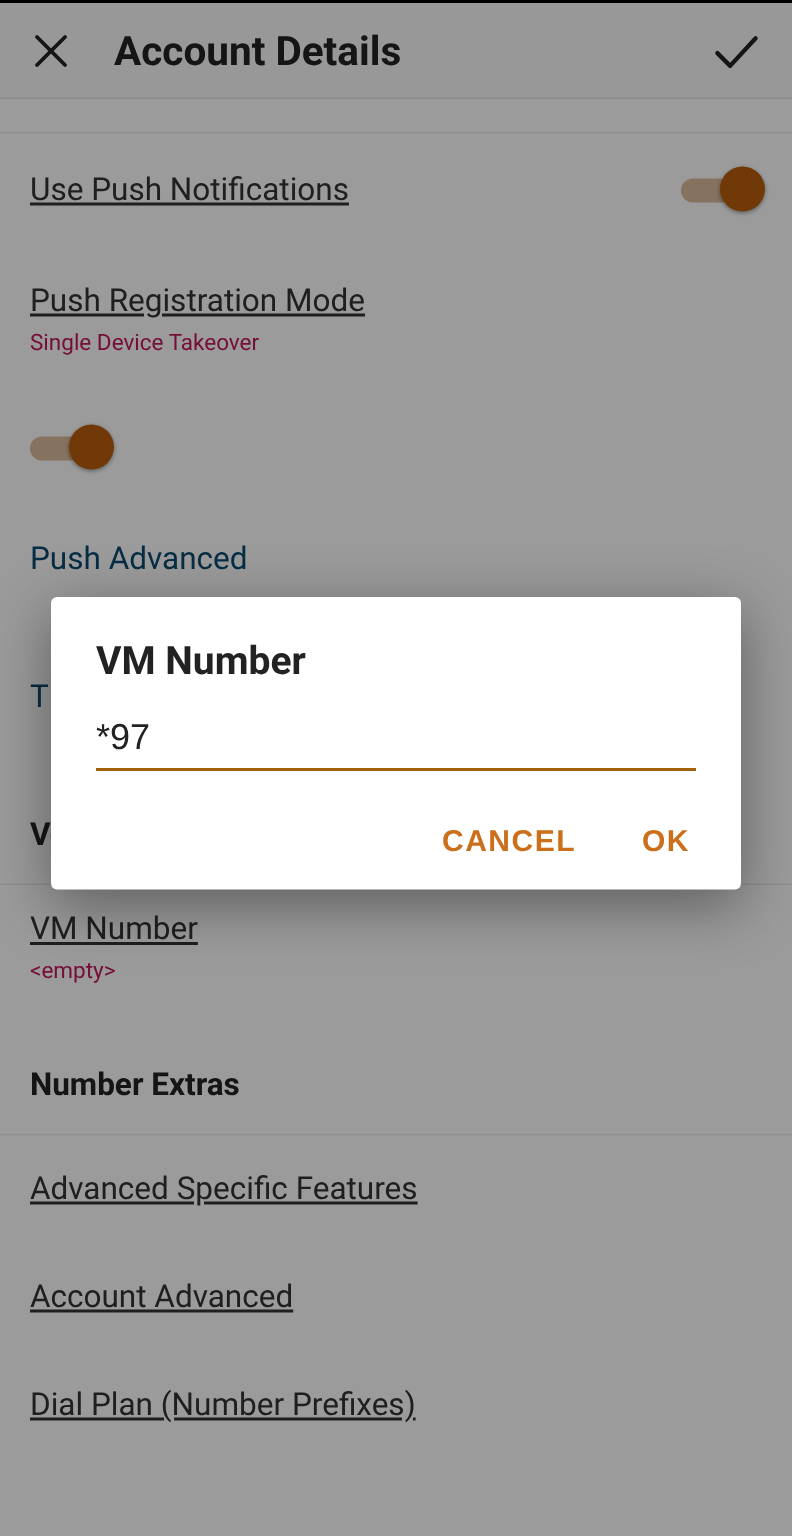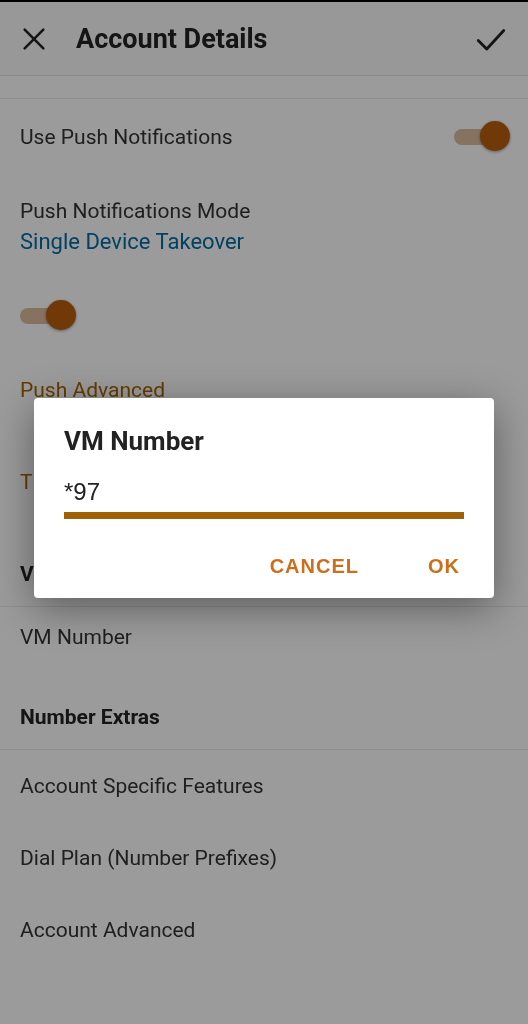--- a/index.html
+++ b/index.html
@@ -2,21 +2,21 @@
 <html><head>
 <meta charset="utf-8">
 <style>
   * { box-sizing: border-box; margin: 0; padding: 0; }
   html, body { width: 528px; height: 1024px; overflow: hidden; font-family: -apple-system, Roboto, Arial, sans-serif; }
   body { position: relative; background: #fafafa; }
 
   .status-bar { height: 2px; background: #000; }
 
   .header {
-    height: 74px;
+    height: 64px;
     display: flex;
     align-items: center;
     padding: 0 20px;
     background: #f6f6f6;
     border-bottom: 1px solid #ddd;
   }
   .header .close-icon svg { width: 28px; height: 28px; display:block; }
   .header .title {
     flex: 1;
     font-size: 27px;
@@ -29,22 +29,22 @@
   .content { background: #fafafa; }
 
   .row {
     padding: 24px 20px;
     display: flex;
     align-items: center;
     justify-content: space-between;
   }
   .row.border-top { border-top: 1px solid #e6e6e6; }
   .row .label-block { display: flex; flex-direction: column; gap: 6px; }
-  .row .primary { font-size: 21px; color: #333; }
-  .row .secondary { font-size: 22px; color: #0369a1; }
+  .row .primary { font-size: 21px; color: #333; text-decoration: underline; }
+  .row .secondary { font-size: 15px; color: #be185d; }
 
   .toggle {
     width: 54px; height: 28px; position: relative;
   }
   .toggle .track {
     position: absolute; top: 6px; left: 0; right: 0; height: 16px;
     border-radius: 8px; background: #d7b899;
   }
   .toggle .thumb {
     position: absolute; top: -2px; right: -2px; width: 30px; height: 30px;
@@ -52,21 +52,21 @@
     box-shadow: 0 1px 3px rgba(0,0,0,0.4);
   }
   .section-header {
     padding: 20px 20px 10px 20px;
     font-size: 21px; font-weight: 700; color: #222;
   }
   .section-header.border-bottom { border-bottom: 1px solid #e6e6e6; padding-bottom: 20px; }
 
   .truncated-row {
     padding: 24px 20px 4px 20px;
-    font-size: 21px; color: #a16207;
+    font-size: 21px; color: #0c4a6e;
   }
 
   
   .scrim {
     position: absolute; inset: 0;
     background: rgba(0,0,0,0.38);
   }
 
   
   .dialog {
@@ -76,40 +76,39 @@
     background: #fff;
     border-radius: 4px;
     box-shadow: 0 10px 40px rgba(0,0,0,0.4);
     padding: 28px 30px 20px 30px;
   }
   .dialog-title {
     font-size: 26px; font-weight: 700; color: #222;
     margin-bottom: 22px;
   }
   .dialog-input-wrap {
-    border-bottom: 7px solid #a16207;
+    border-bottom: 2px solid #a16207;
     padding-bottom: 6px;
   }
   .dialog-input {
     width: 100%; border: none; outline: none;
     font-size: 24px; color: #222;
     background: transparent;
   }
   .dialog-actions {
     display: flex; justify-content: flex-end; gap: 44px;
     margin-top: 36px;
     padding-right: 4px;
   }
   .dialog-btn {
     background: none; border: none;
     font-size: 20px; font-weight: 700;
     letter-spacing: 1px;
     color: #cc6f1a;
     cursor: pointer;
-    margin-left: 25px;
   }
 </style>
 </head>
 <body>
 
 <div class="status-bar"></div>
 
 <div class="header">
   <span class="close-icon">
     <svg viewBox="0 0 24 24" fill="none" stroke="#222" stroke-width="2.2" stroke-linecap="round">
@@ -134,21 +133,21 @@
       <span class="primary">Use Push Notifications</span>
     </div>
     <div class="toggle">
       <div class="track"></div>
         <div class="thumb"></div>
     </div>
   </div>
 
   <div class="row">
     <div class="label-block">
-      <span class="primary">Push Notifications Mode</span>
+      <span class="primary">Push Registration Mode</span>
       <span class="secondary">Single Device Takeover</span>
     </div>
   </div>
 
   <div class="row">
     <div class="toggle">
       <div class="track"></div>
         <div class="thumb"></div>
     </div>
   </div>
@@ -165,44 +164,45 @@
 
   <div style="height:44px"></div>
 
   <div class="section-header border-bottom">
     <span>Vo</span>
   </div>
 
   <div class="row" style="padding-top:18px; padding-bottom:18px;">
     <div class="label-block">
       <span class="primary">VM Number</span>
+      <span class="secondary">&lt;empty&gt;</span>
     </div>
   </div>
 
   <div style="height:18px"></div>
 
   <div class="section-header border-bottom">
     <span>Number Extras</span>
   </div>
 
   <div class="row">
     <div class="label-block">
-      <span class="primary">Account Specific Features</span>
+      <span class="primary">Advanced Specific Features</span>
+    </div>
+  </div>
+
+  <div class="row">
+    <div class="label-block">
+      <span class="primary">Account Advanced</span>
     </div>
   </div>
 
   <div class="row">
     <div class="label-block">
       <span class="primary">Dial Plan (Number Prefixes)</span>
-    </div>
-  </div>
-
-  <div class="row">
-    <div class="label-block">
-      <span class="primary">Account Advanced</span>
     </div>
   </div>
 
 </div>
 
 <div class="scrim"></div>
 
 <div class="dialog">
   <div class="dialog-title">VM Number</div>
   <div class="dialog-input-wrap">

